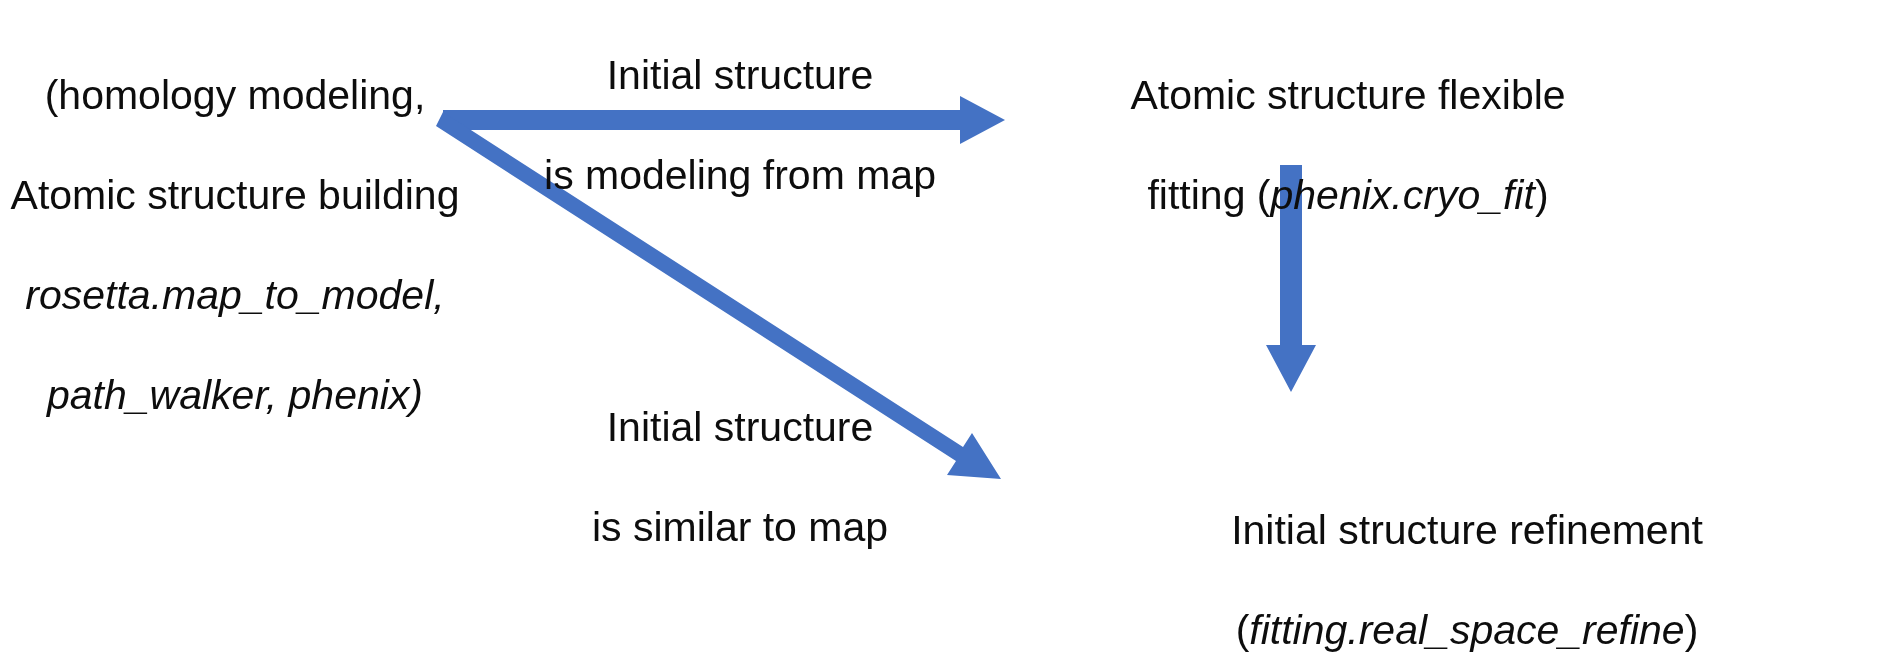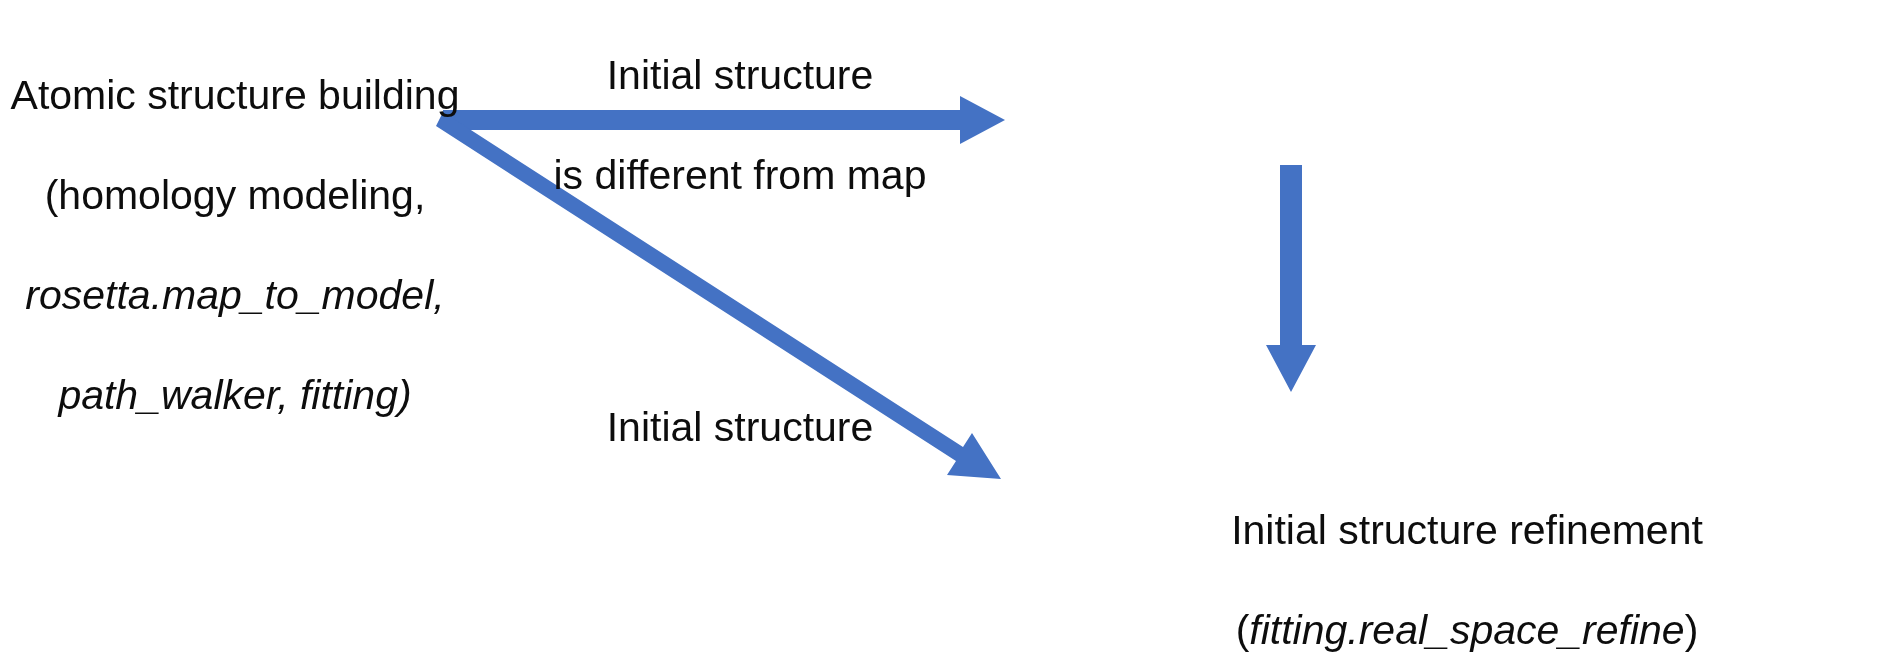--- a/index.html
+++ b/index.html
@@ -82,34 +82,39 @@
     <g>
       <path d="M 443 112 L 963 447 L 972 433 L 1001 479 L 947 475 L 956 461 L 436 126 Z" fill="#4472c4"></path>
     </g>
 
     <g>
       <path d="M 1280 165 L 1302 165 L 1302 345 L 1316 345 L 1291 392 L 1266 345 L 1280 345 Z" fill="#4472c4"></path>
     </g>
   </svg>
 
   <div class="node" id="node-build">
+    <div>(homology modeling,</div>
     <div>Atomic structure building</div>
-    <div>(homology modeling,</div>
     <div class="ital">rosetta.map_to_model,</div>
-    <div><span class="ital">path_walker, fitting)</span></div>
+    <div><span class="ital">path_walker, phenix)</span></div>
   </div>
 
   <div class="edge-label" id="label-different">
     <div>Initial structure</div>
-    <div>is different from map</div>
+    <div>is modeling from map</div>
   </div>
 
   <div class="edge-label" id="label-similar">
     <div>Initial structure</div>
+    <div>is similar to map</div>
   </div>
 
+  <div class="node" id="node-fit">
+    <div>Atomic structure flexible</div>
+    <div><span>fitting (</span><span class="ital">phenix.cryo_fit</span><span>)</span></div>
+  </div>
 
   <div class="node" id="node-refine">
     <div>Initial structure refinement</div>
     <div><span>(</span><span class="ital">fitting.real_space_refine</span><span>)</span></div>
   </div>
 
 </div>
 
 </body></html>

